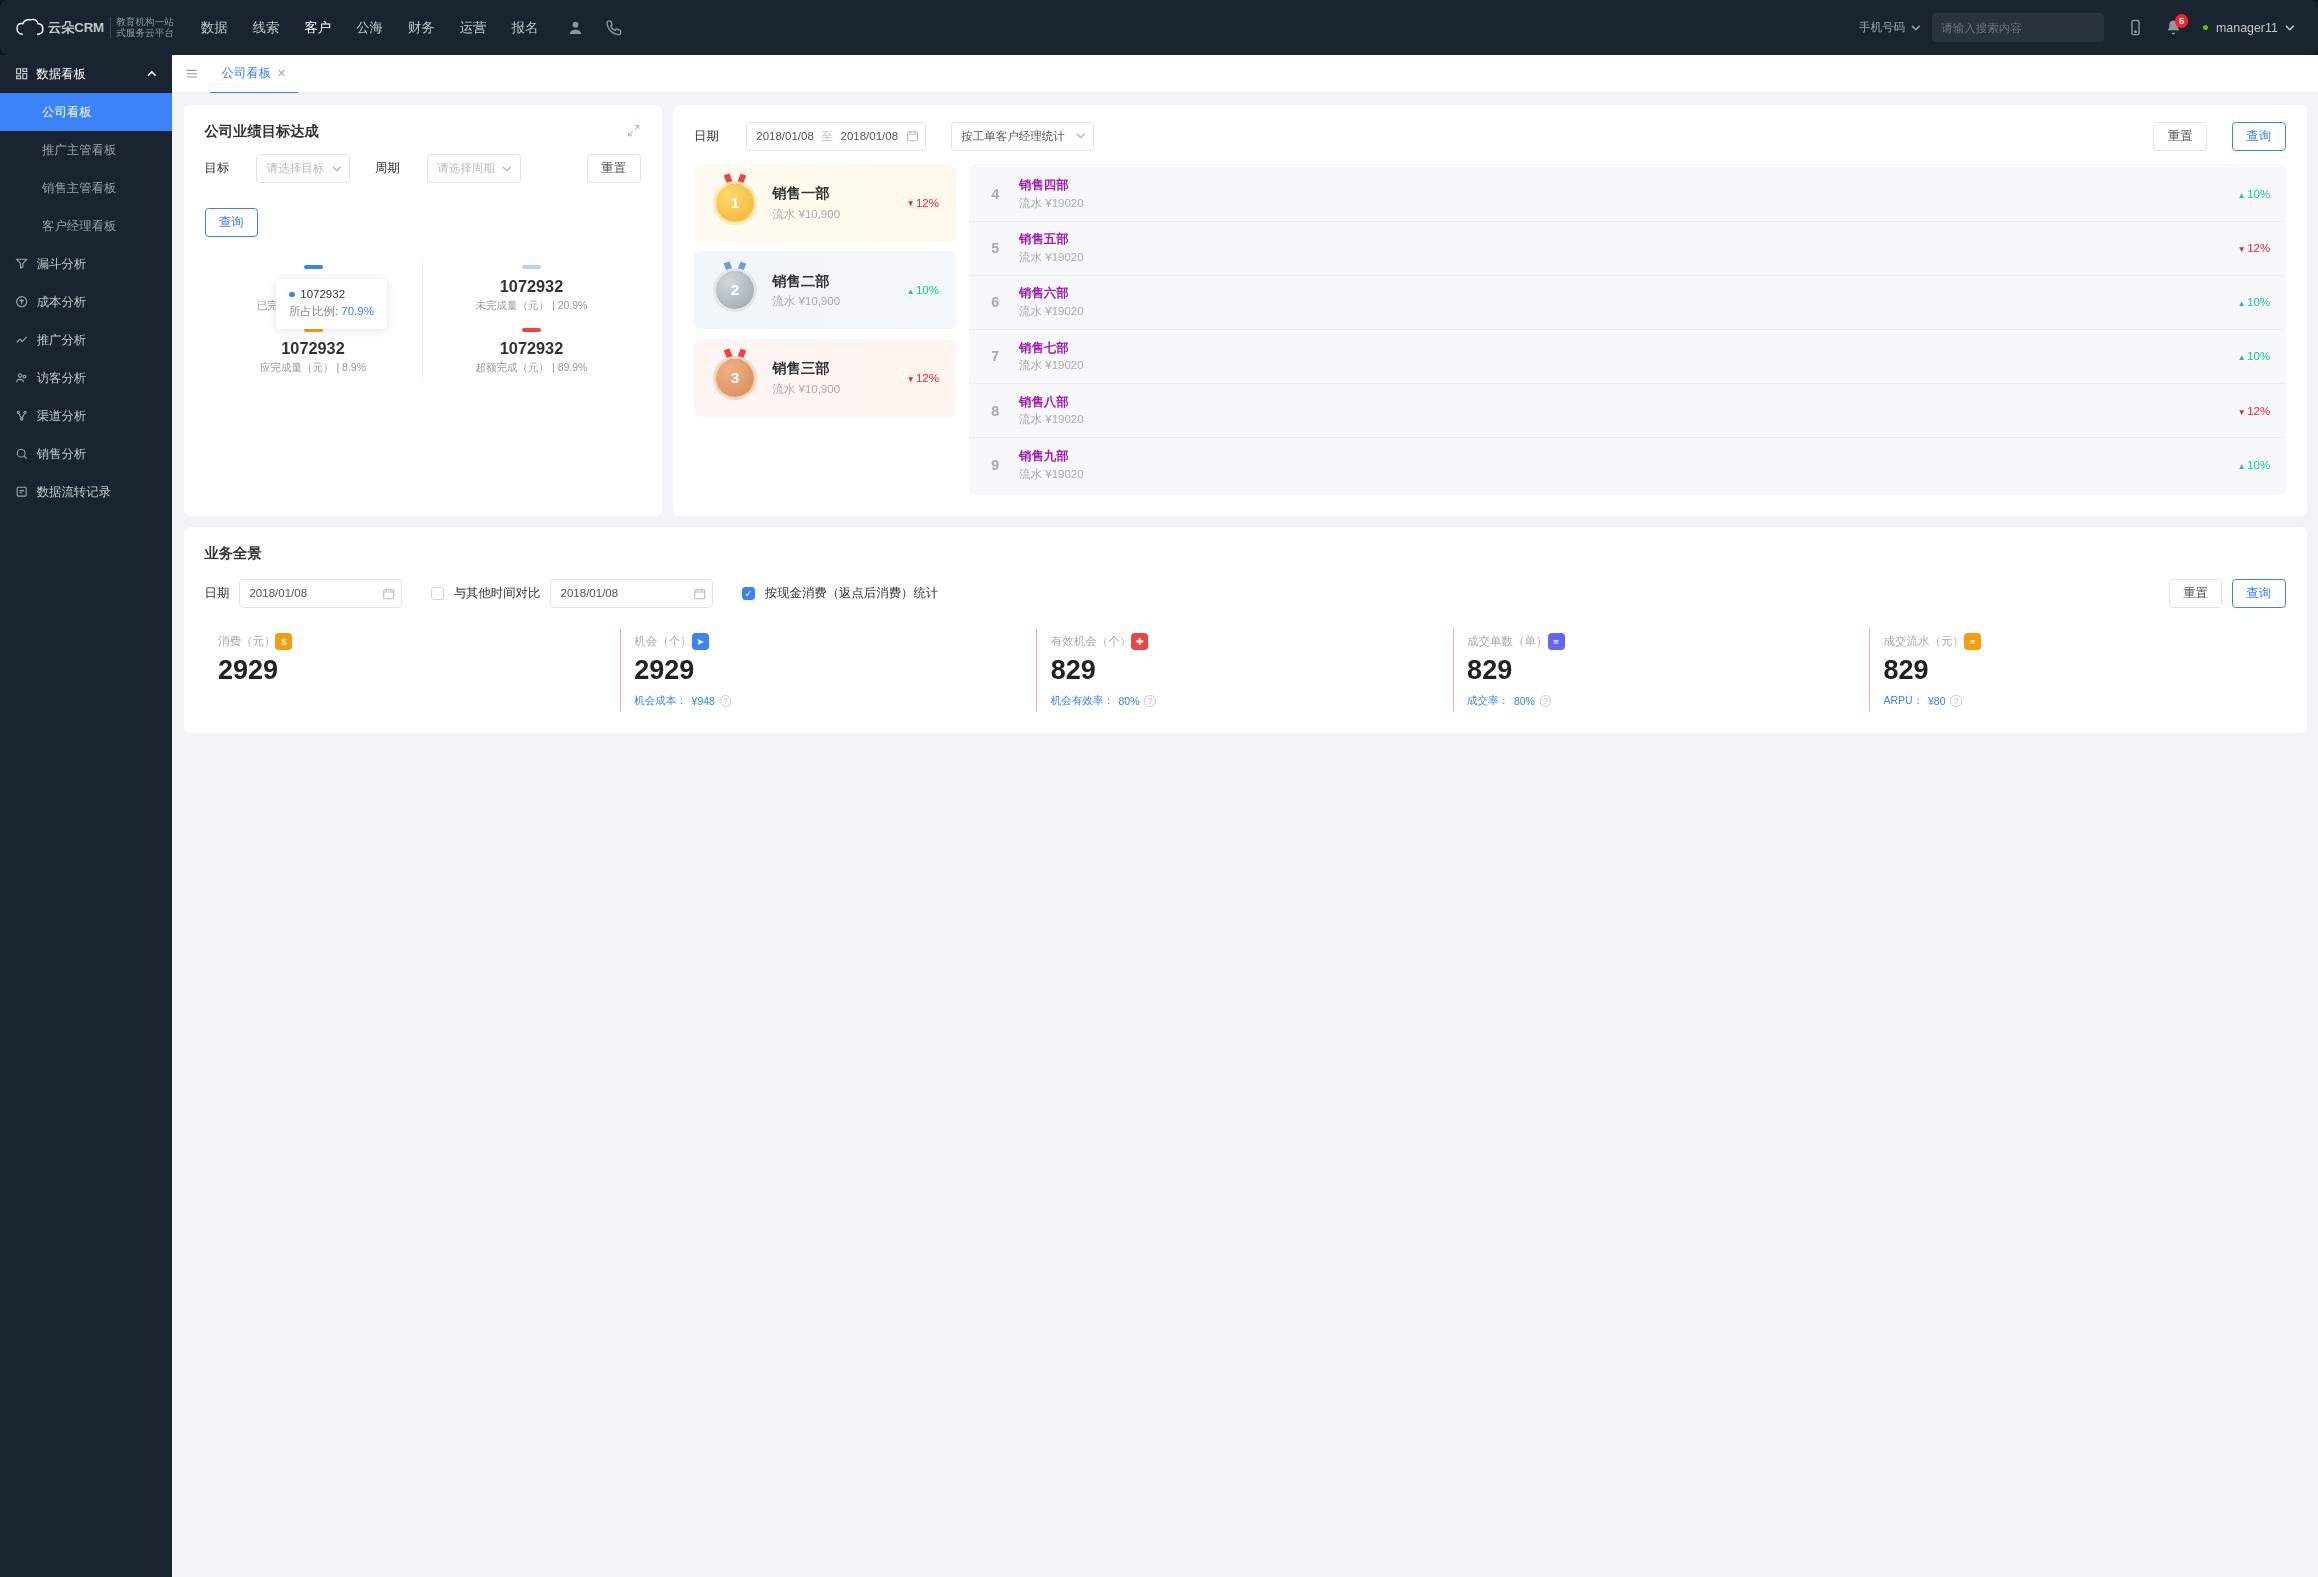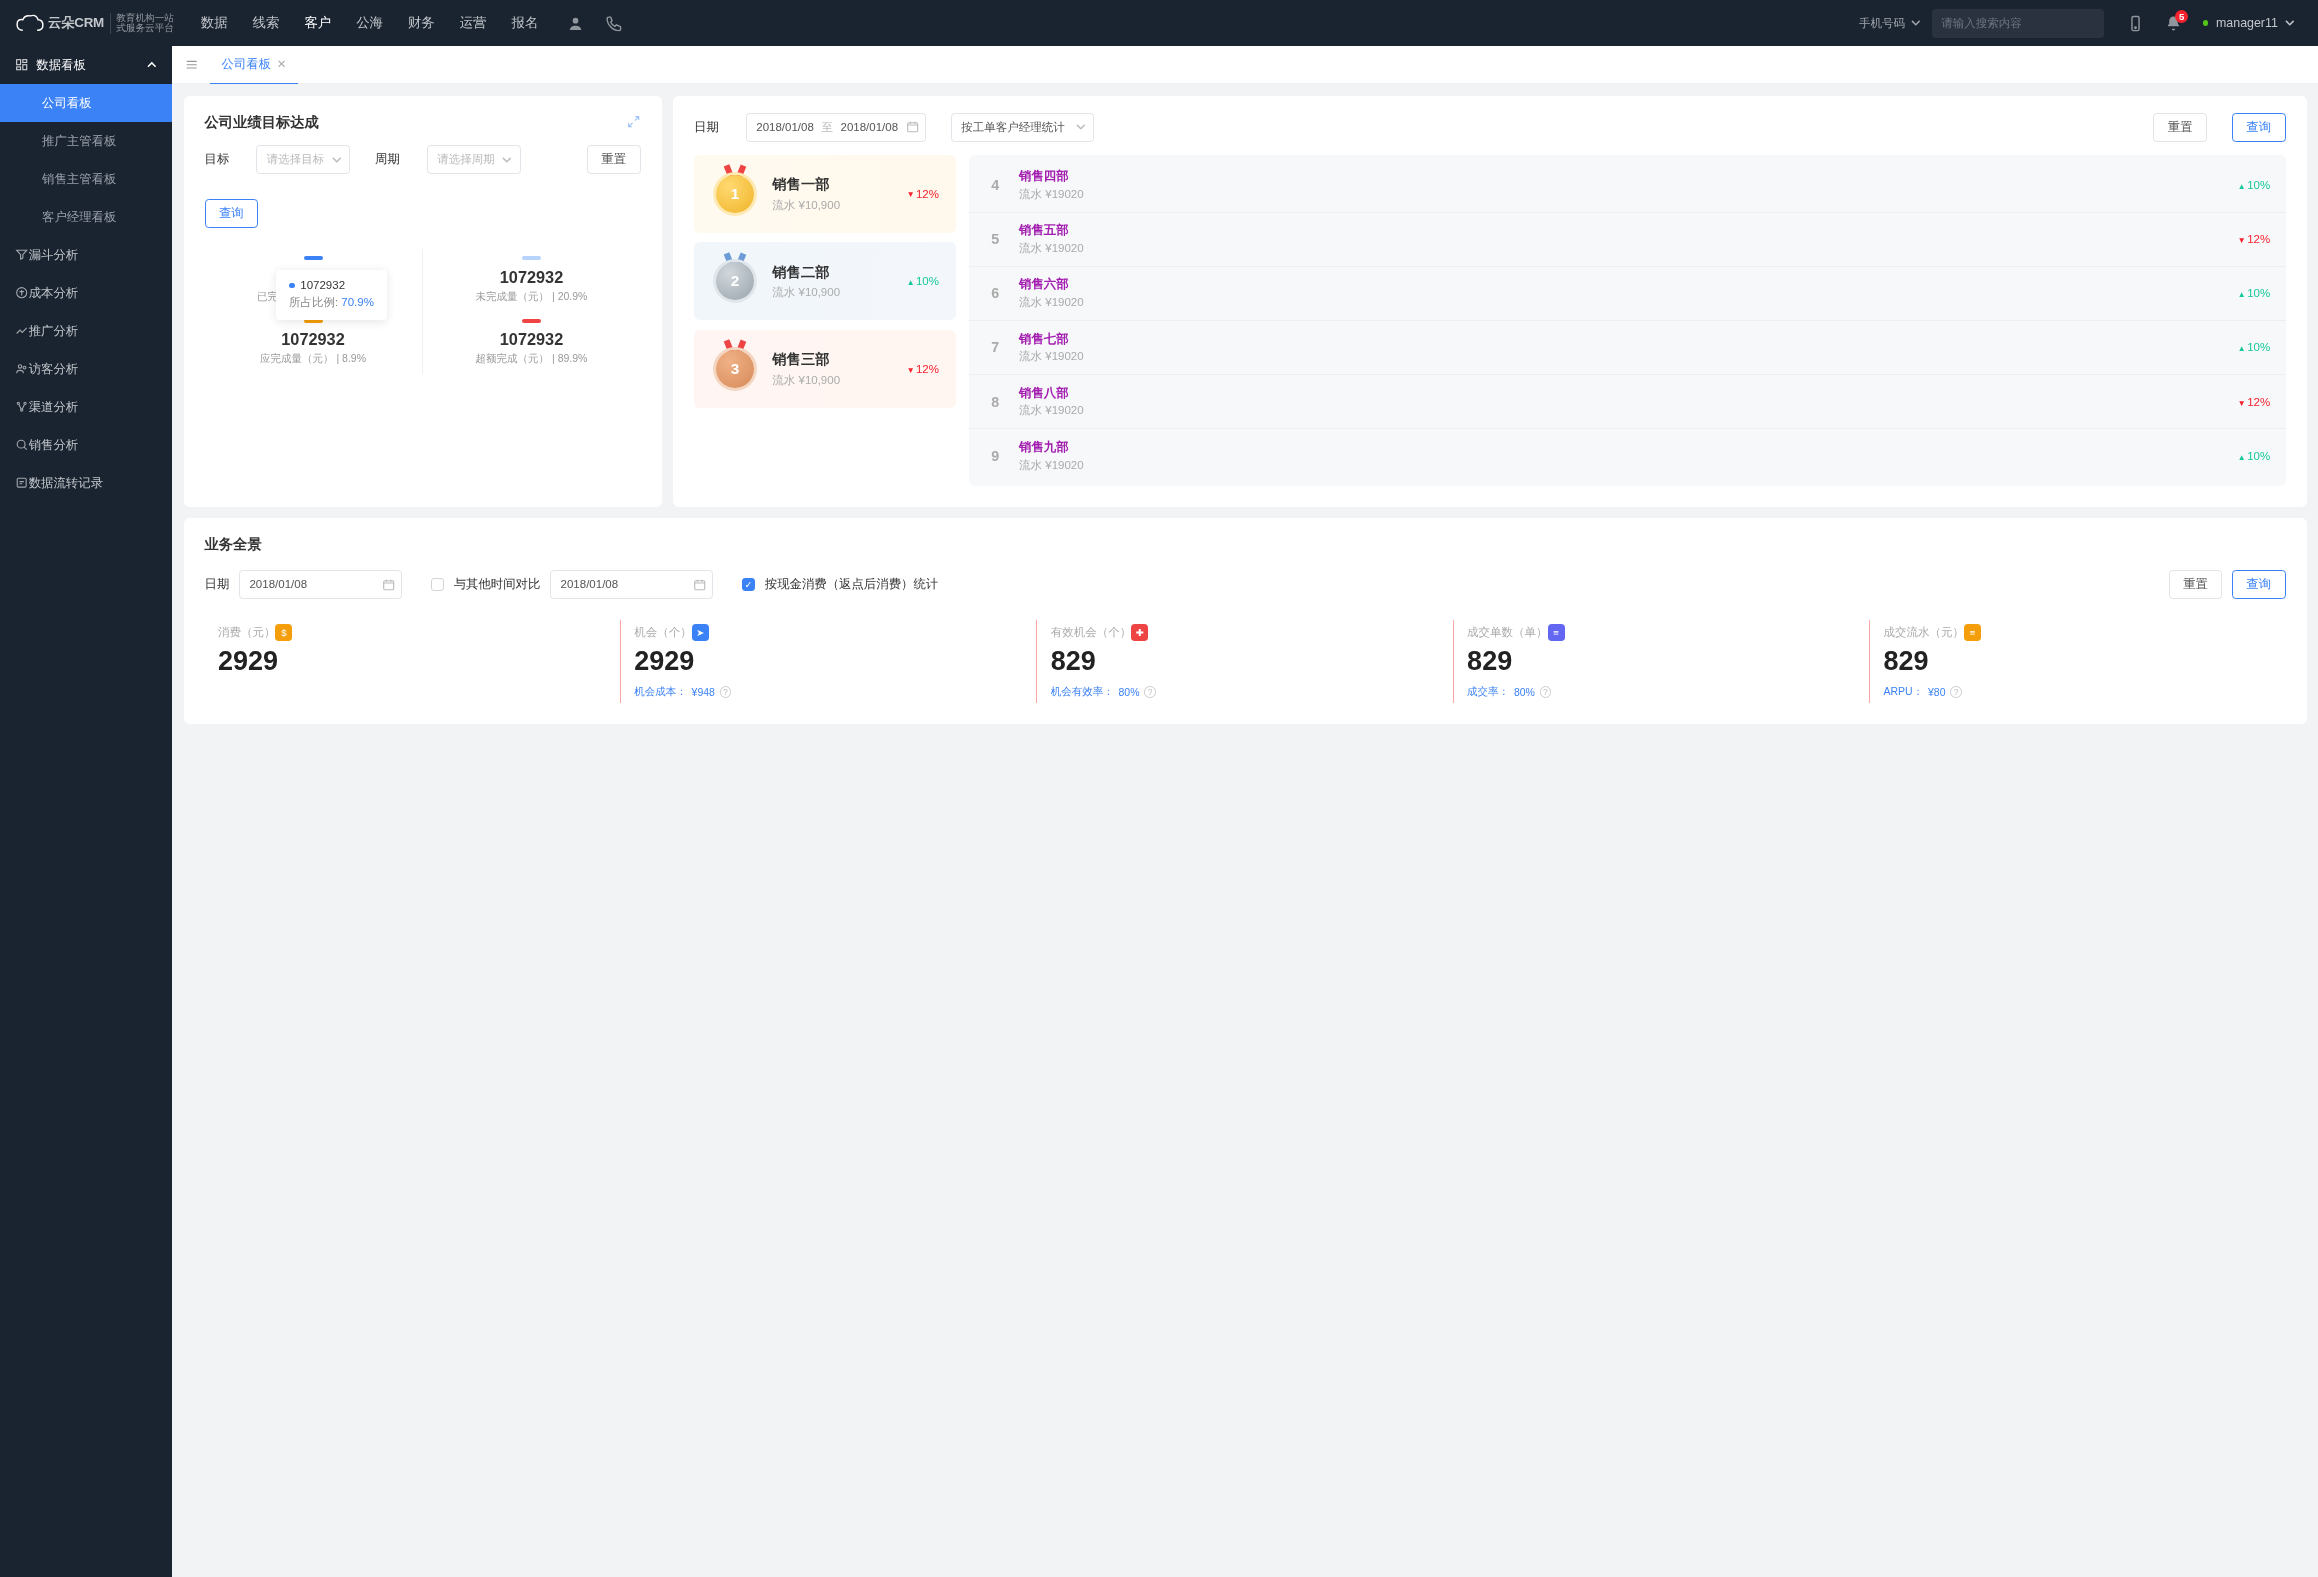--- a/index.html
+++ b/index.html
@@ -1,20 +1,20 @@
 <!DOCTYPE html>
 <html><head>
 <meta charset="utf-8">
 <style>
   * { margin:0; padding:0; box-sizing:border-box; }
   body { font-family: -apple-system, "PingFang SC", "Microsoft YaHei", sans-serif; background:#0f1419; font-size:12.4px; color:#333; }
   .app { display:flex; flex-direction:column; height:100vh; min-height:832px; }
 
   
-  .topbar { background:#1a2330; height:46px; display:flex; align-items:center; padding:0 23px 0 15.3px; color:#c3c7cc; flex-shrink:0; }
+  .topbar { background:#1a2330; height:55px; display:flex; align-items:center; padding:0 23px 0 15.3px; color:#c3c7cc; flex-shrink:0;border-radius:8px; }
   .logo { display:flex; align-items:center; font-size:11.5px; margin-right:27px; white-space:nowrap; }
   .logo-mark { width:29px; height:21px; position:relative; margin-right:3.8px; }
   .logo-mark svg { width:100%; height:100%; }
   .logo .crm { font-weight:600; font-size:13.4px; letter-spacing:-0.3px; margin-right:5.7px; }
   .logo .sub { font-size:9.6px; line-height:10.5px; opacity:.7; border-left:1px solid #4a5260; padding-left:5.7px; }
   .nav { display:flex; gap:25px; }
   .nav a { color:#c3c7cc; text-decoration:none; font-size:13.4px; cursor:pointer; }
   .nav a.active { color:#fff; font-weight:500; }
   .top-icons { display:flex; gap:21px; margin-left:29px; }
   .top-ico { width:17px; height:17px; opacity:.7; cursor:pointer; }
@@ -25,21 +25,21 @@
   .search-box input::placeholder { color:#6c7480; }
   .top-right { display:flex; align-items:center; gap:21px; margin-left:23px; }
   .bell { position:relative; cursor:pointer; }
   .badge { position:absolute; top:-4.8px; right:-6.7px; background:#f5222d; color:#fff; font-size:9.6px; font-weight:600; border-radius:7.6px; padding:0 3.8px; height:13.4px; line-height:13.4px; min-width:13.4px; text-align:center; }
   .user { display:flex; align-items:center; gap:7.6px; font-size:12.4px; cursor:pointer; }
   .user .dot { width:5.7px; height:5.7px; border-radius:50%; background:#52c41a; }
 
   
   .layout { display:flex; flex:1; min-height:0; }
   .sidebar { width:172px; background:#1a2330; color:#c3c7cc; flex-shrink:0; overflow-y:auto; }
-  .side-item { display:flex; align-items:center; padding:0 15.3px; height:38px; cursor:pointer; font-size:12.4px; gap:0; }
+  .side-item { display:flex; align-items:center; padding:0 15.3px; height:38px; cursor:pointer; font-size:12.4px; gap:8px; }
   .side-item.header { justify-content:space-between; color:#fff; }
   .side-item.sub { padding-left:42px; }
   .side-item.active { background:#3b82f6; color:#fff; }
   .side-item.sub:not(.active) { color:#9aa1ac; }
   .side-item .s-ico { width:13.4px; height:13.4px; opacity:.8; }
 
   
   .main { flex:1; background:#f2f3f5; display:flex; flex-direction:column; min-width:0; }
   .tabs { background:#fff; height:38px; display:flex; align-items:center; padding:0 7.6px; gap:5.7px; border-bottom:1px solid #f0f0f0; }
   .tabs .burger { width:13.4px; height:13.4px; opacity:.5; cursor:pointer; margin:0 5.7px; }

